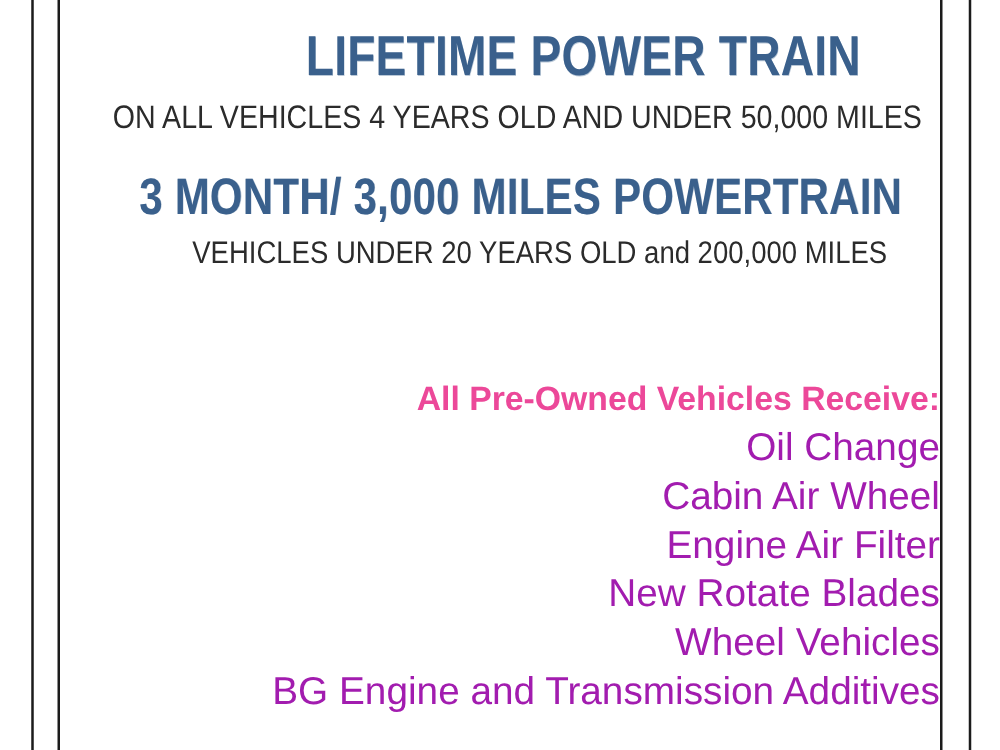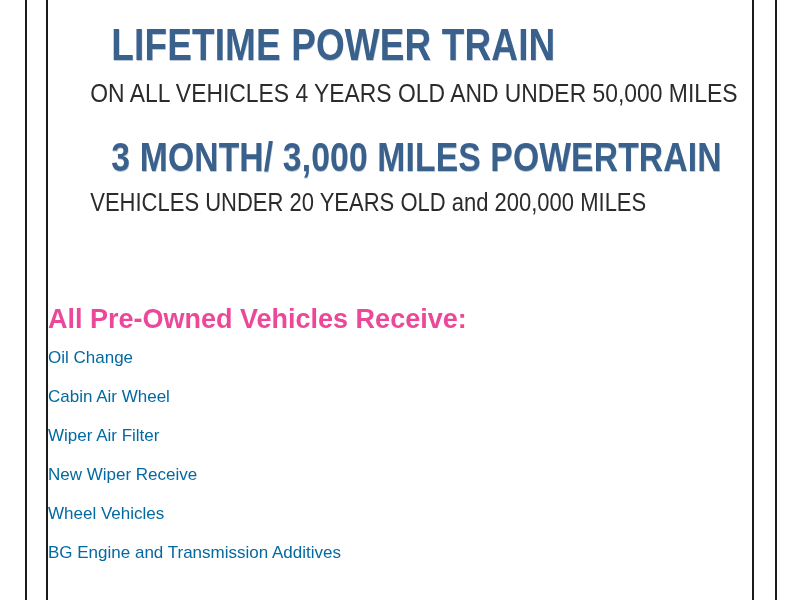--- a/index.html
+++ b/index.html
@@ -35,21 +35,21 @@
   .rule-right-inner { left: 752px; }
   .rule-right-outer { left: 775px; }
 
   
   .content {
     position: absolute;
     left: 48px;
     top: 0;
     width: 704px;
     height: 600px;
-    text-align: left;
+    text-align: right;
   }
 
   
   .headline {
     color: #3a608c;
     font-family: "Liberation Sans Narrow", "Liberation Sans", sans-serif;
     font-weight: 700;
     font-stretch: condensed;
     letter-spacing: 0.2px;
     text-transform: uppercase;
@@ -105,24 +105,24 @@
     font-size: 27px;
     line-height: 38px;
     white-space: nowrap;
   }
   .services-list {
     list-style: none;
     margin: 0;
     padding: 0;
   }
   .services-list li {
-    color: #0369a1;
+    color: #a21caf;
     font-family: "Liberation Sans", sans-serif;
     font-weight: 400;
-    font-size: 17px;
+    font-size: 31px;
     line-height: 39px;
     white-space: nowrap;
   }
 </style>
 </head>
 <body>
 
 <div class="canvas">
 
   <div class="rule rule-left-outer"></div>
@@ -136,21 +136,21 @@
     <div class="subline subline-1">ON ALL VEHICLES 4 YEARS OLD AND UNDER 50,000 MILES</div>
 
     <div class="headline headline-2">3 MONTH/ 3,000 MILES POWERTRAIN</div>
     <div class="subline subline-2">VEHICLES UNDER 20 YEARS OLD and 200,000 MILES</div>
 
     <div class="services">
       <div class="services-title">All Pre-Owned Vehicles Receive:</div>
       <ul class="services-list">
         <li>Oil Change</li>
         <li>Cabin Air Wheel</li>
-        <li>Wiper Air Filter</li>
-        <li>New Wiper Receive</li>
+        <li>Engine Air Filter</li>
+        <li>New Rotate Blades</li>
         <li>Wheel Vehicles</li>
         <li>BG Engine and Transmission Additives</li>
       </ul>
     </div>
 
   </div>
 </div>
 
 </body></html>

